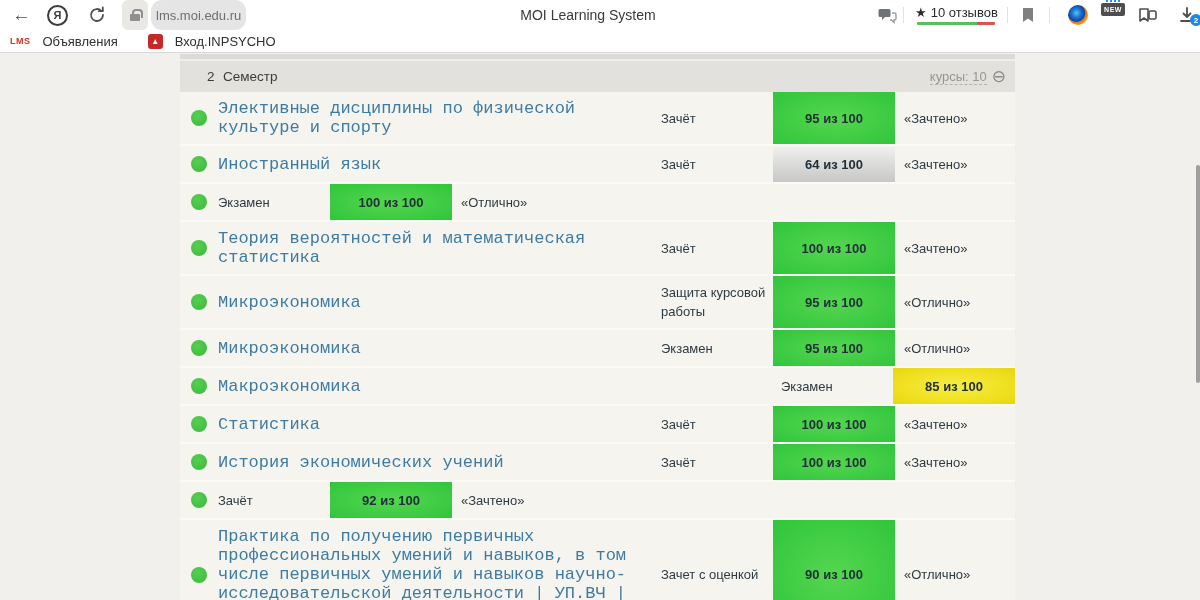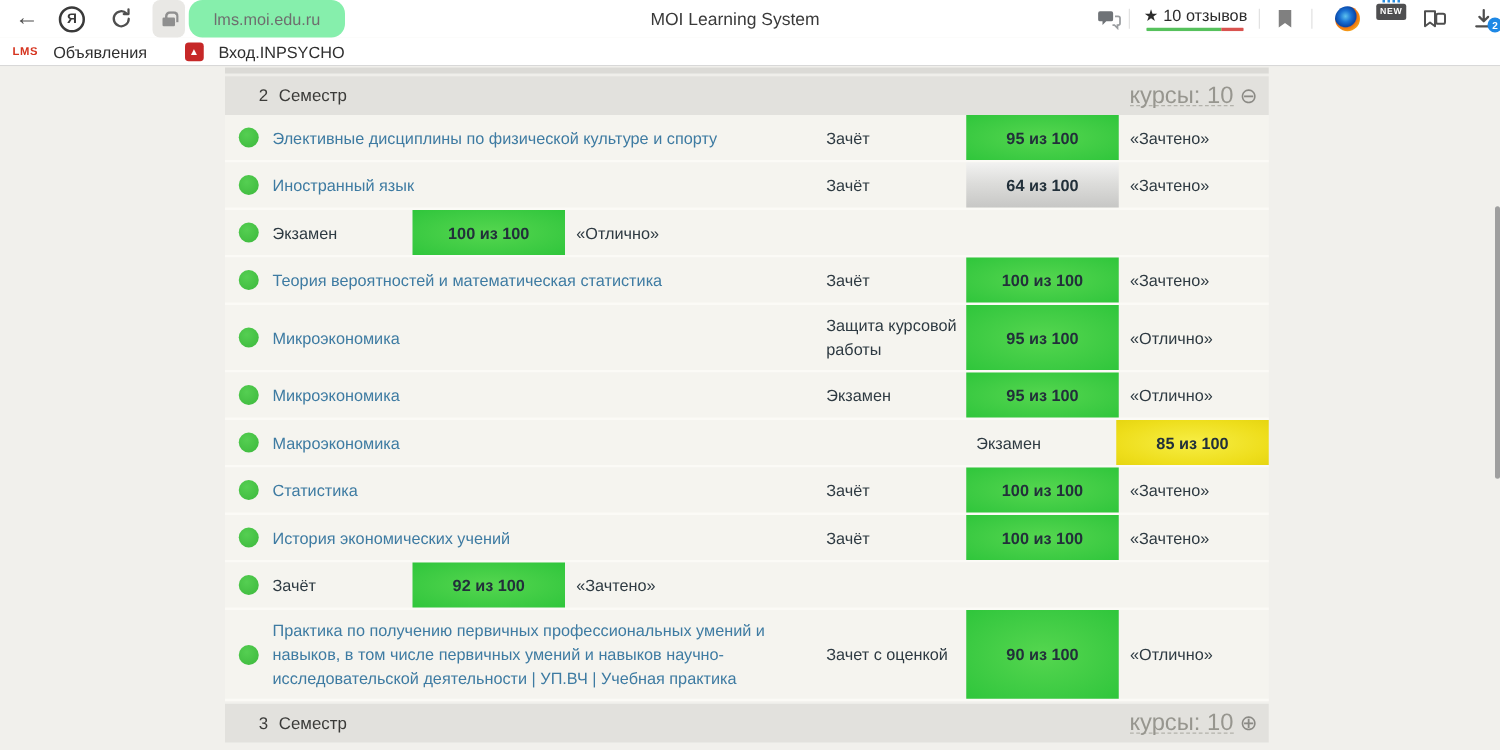--- a/index.html
+++ b/index.html
@@ -14,22 +14,22 @@
   .yandex-btn { left:47px; }
   .yandex-circle { width:21px; height:21px; border:2px solid #3a3a3a; border-radius:50%;
                    display:flex; align-items:center; justify-content:center;
                    font-size:11px; font-weight:bold; color:#3a3a3a; }
   .refresh-btn { left:88px; }
   .lock-pill { left:122px; top:4px; height:22px; width:26px; background:#e9e8e5;
                border-radius:6px; display:flex; align-items:center; justify-content:center; }
   .lock-body { width:10px; height:7px; background:#8f8f8f; border-radius:1px; position:relative; margin-top:4px;}
   .lock-body:before { content:""; position:absolute; top:-5px; left:1.5px; width:7px; height:7px;
                       border:2px solid #8f8f8f; border-bottom:none; border-radius:4px 4px 0 0; }
-  .url-pill { left:151px; top:4px; height:22px; background:#86efac; border-radius:11px;
-              padding:0 20px; display:flex; align-items:center; font-size:13px; color:#6e6e6e; }
+  .url-pill { left:151px; top:4px; height:22px; background:#e5e5e5; border-radius:11px;
+              padding:0 5px; display:flex; align-items:center; font-size:13px; color:#6e6e6e; }
   .page-title { left:49%; transform:translateX(-50%); font-size:14px; color:#3a3a3a; }
 
   .v-sep { position:absolute; top:7px; width:1px; height:16px; background:#e2e2e2; }
 
   .chat-btn { left:878px; }
   .reviews { left:915px; top:2px; flex-direction:column; justify-content:center; cursor:pointer; }
   .reviews-line { display:flex; align-items:center; gap:4px; font-size:13px; color:#2c2c2c; }
   .reviews-star { font-size:13px; color:#2c2c2c; }
   .rating-bar { margin-top:2px; width:78px; height:3px; display:flex; border-radius:1px; overflow:hidden; }
   .rating-bar .g { width:60px; background:#56c15c; }
@@ -62,33 +62,33 @@
   .page { position:relative; width:1200px; height:546px; background:#f1f0ec; }
   .content { position:absolute; left:180px; top:1px; width:835px; }
 
   .prev-edge { height:5px; background:#dbdad6; }
   .edge-gap { height:2px; background:#efeeea; }
 
   .section-header { height:31px; background:#e2e1dd; display:flex; align-items:center;
                     padding:0 9px 0 27px; font-size:13.5px; color:#3b3b39; }
   .section-number { width:16px; }
   .section-spacer { flex:1; }
-  .courses-link { font-size:19px; color:#97968f; border-bottom:1px dashed #b3b2ab;
+  .courses-link { font-size:13px; color:#97968f; border-bottom:1px dashed #b3b2ab;
                   cursor:pointer; line-height:15px; }
   .toggle-icon { font-size:17px; color:#8b8a85; margin-left:5px; cursor:pointer; line-height:1; }
 
   
   .row { display:flex; align-items:stretch; background:#f5f4ef; min-height:38px;
          border-bottom:2px solid #fbfaf6; }
   .cell { display:flex; align-items:center; }
   .dot-cell { width:38px; justify-content:center; }
   .dot { width:16px; height:16px; border-radius:50%;
          background:radial-gradient(circle at 40% 35%, #55cf52, #3cb83c); }
   .name-cell { flex:1; padding:7px 26px 7px 0; }
-  .course-link { font-size:13px; line-height:19px; color:#3e7ba2; text-decoration:none; cursor:pointer; }
+  .course-link { font-size:17px; line-height:19px; color:#3e7ba2; text-decoration:none; cursor:pointer;font-family:Liberation Mono, monospace; }
   .type-cell { width:112px; padding:7px 4px 7px 0; font-size:13px; line-height:19px; color:#2e3a42; }
   .badge-cell { width:122px; justify-content:center; font-size:13px; font-weight:bold; color:#22303a; }
   .badge-green  { background:radial-gradient(ellipse at center, #55d64f 0%, #3bca42 70%, #2fc63b 100%); }
   .badge-gray   { background:linear-gradient(180deg, #f2f2f1 0%, #dddddb 45%, #c7c7c5 100%); }
   .badge-yellow { background:radial-gradient(ellipse at center, #f7ee45 0%, #eede1c 70%, #e6d511 100%); }
   .grade-cell { width:120px; padding-left:9px; font-size:13px; color:#2e3a42; }
 
   .scroll-thumb { position:absolute; right:0; top:112px; width:4px; height:218px;
                   background:#9f9f9f; border-radius:2px; }
 

